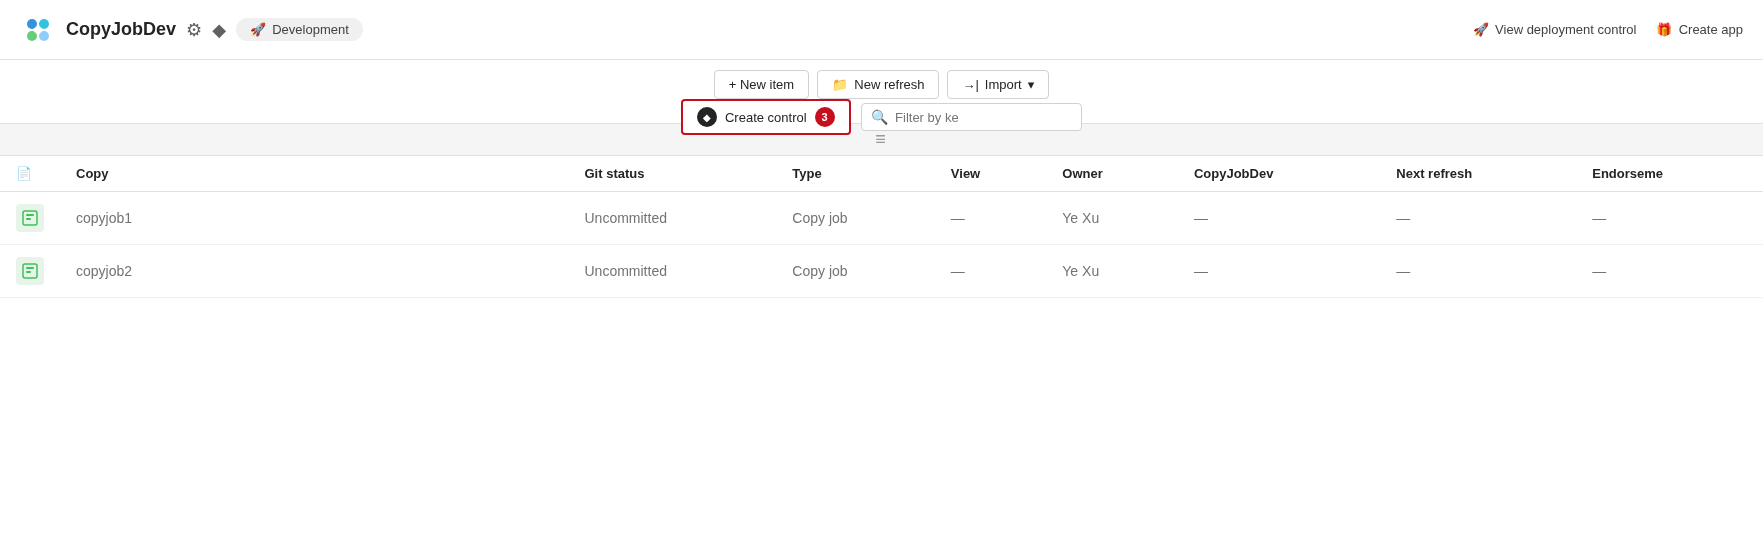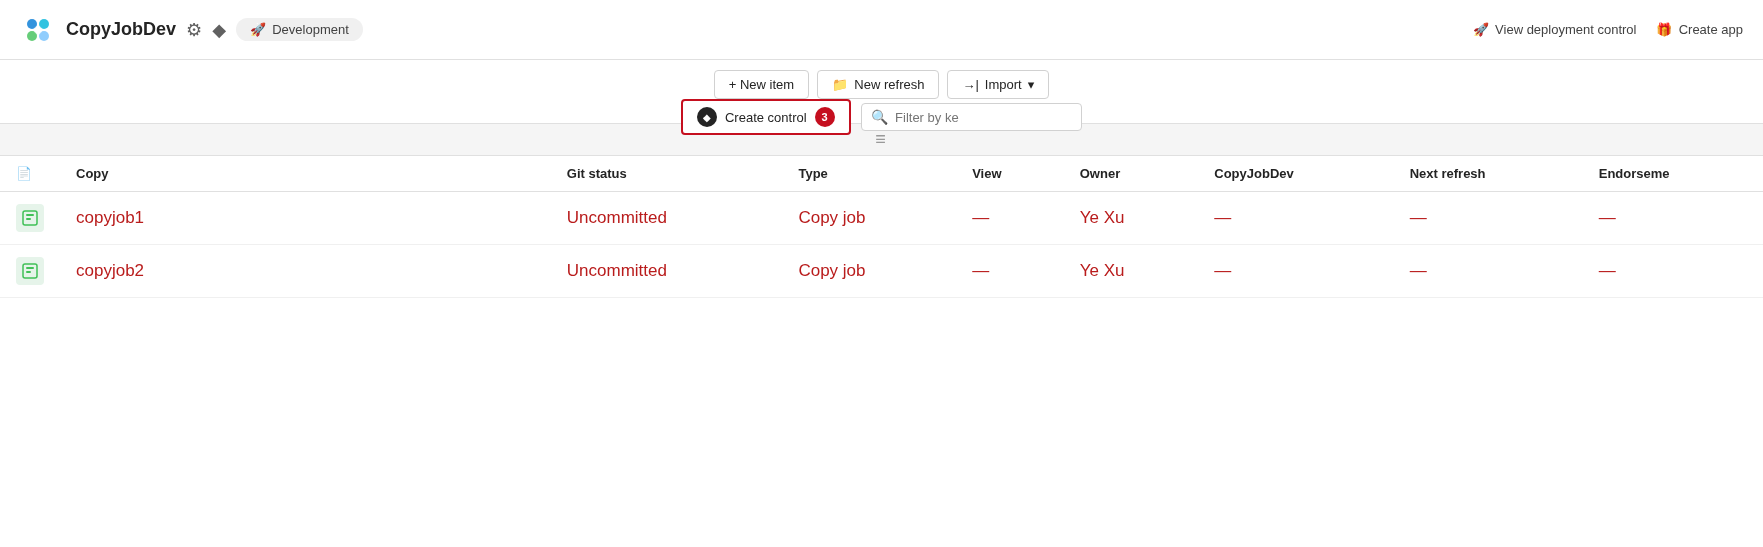--- a/index.html
+++ b/index.html
@@ -79,21 +79,21 @@
     .data-table thead tr {
       border-bottom: 1px solid #e0e0e0; background: #fff;
     }
     .data-table thead th {
       padding: 10px 16px; text-align: left; font-weight: 600; font-size: 13px;
       color: #242424; white-space: nowrap;
     }
     .data-table thead th:first-child { width: 48px; }
     .data-table tbody tr { border-bottom: 1px solid #f0f0f0; }
     .data-table tbody td {
-      padding: 12px 16px; font-size: 17px; color: #b91c1c; white-space: nowrap;
+      padding: 12px 16px; font-size: 14px; color: #737373; white-space: nowrap;
     }
     .data-table tbody td:first-child { text-align: center; }
     .item-icon {
       width: 28px; height: 28px; background: #e6f4ea; border-radius: 4px;
       display: inline-flex; align-items: center; justify-content: center;
       font-size: 16px;
     }
     .col-name { min-width: 280px; }
     .em-dash { color: #888; }
 

